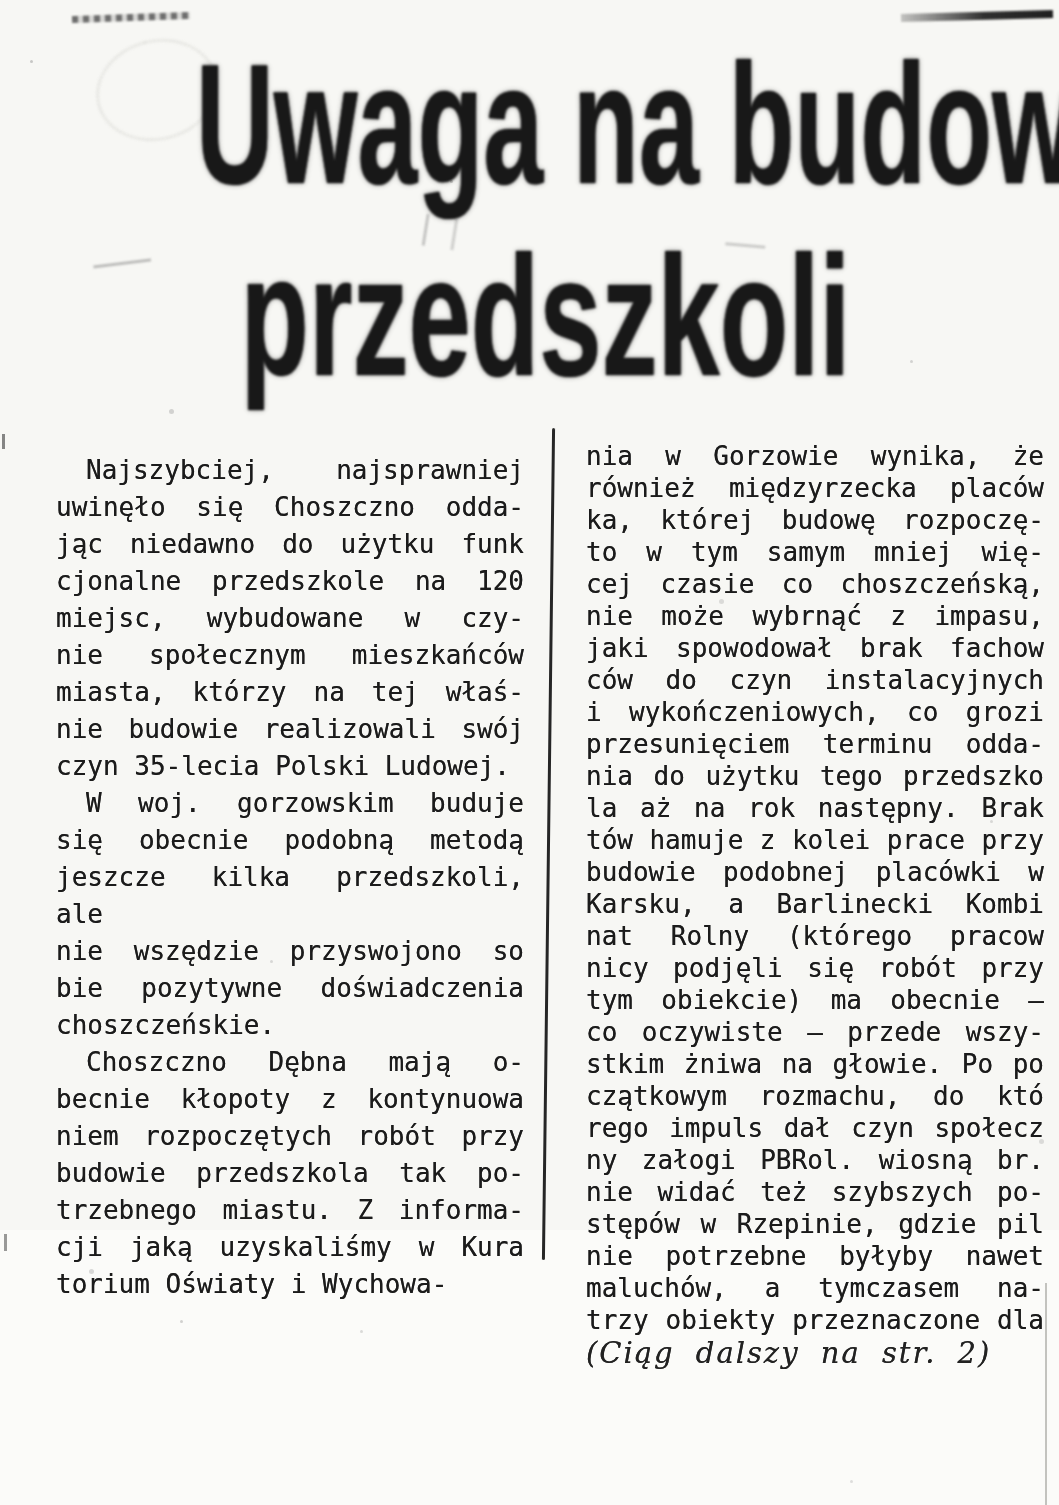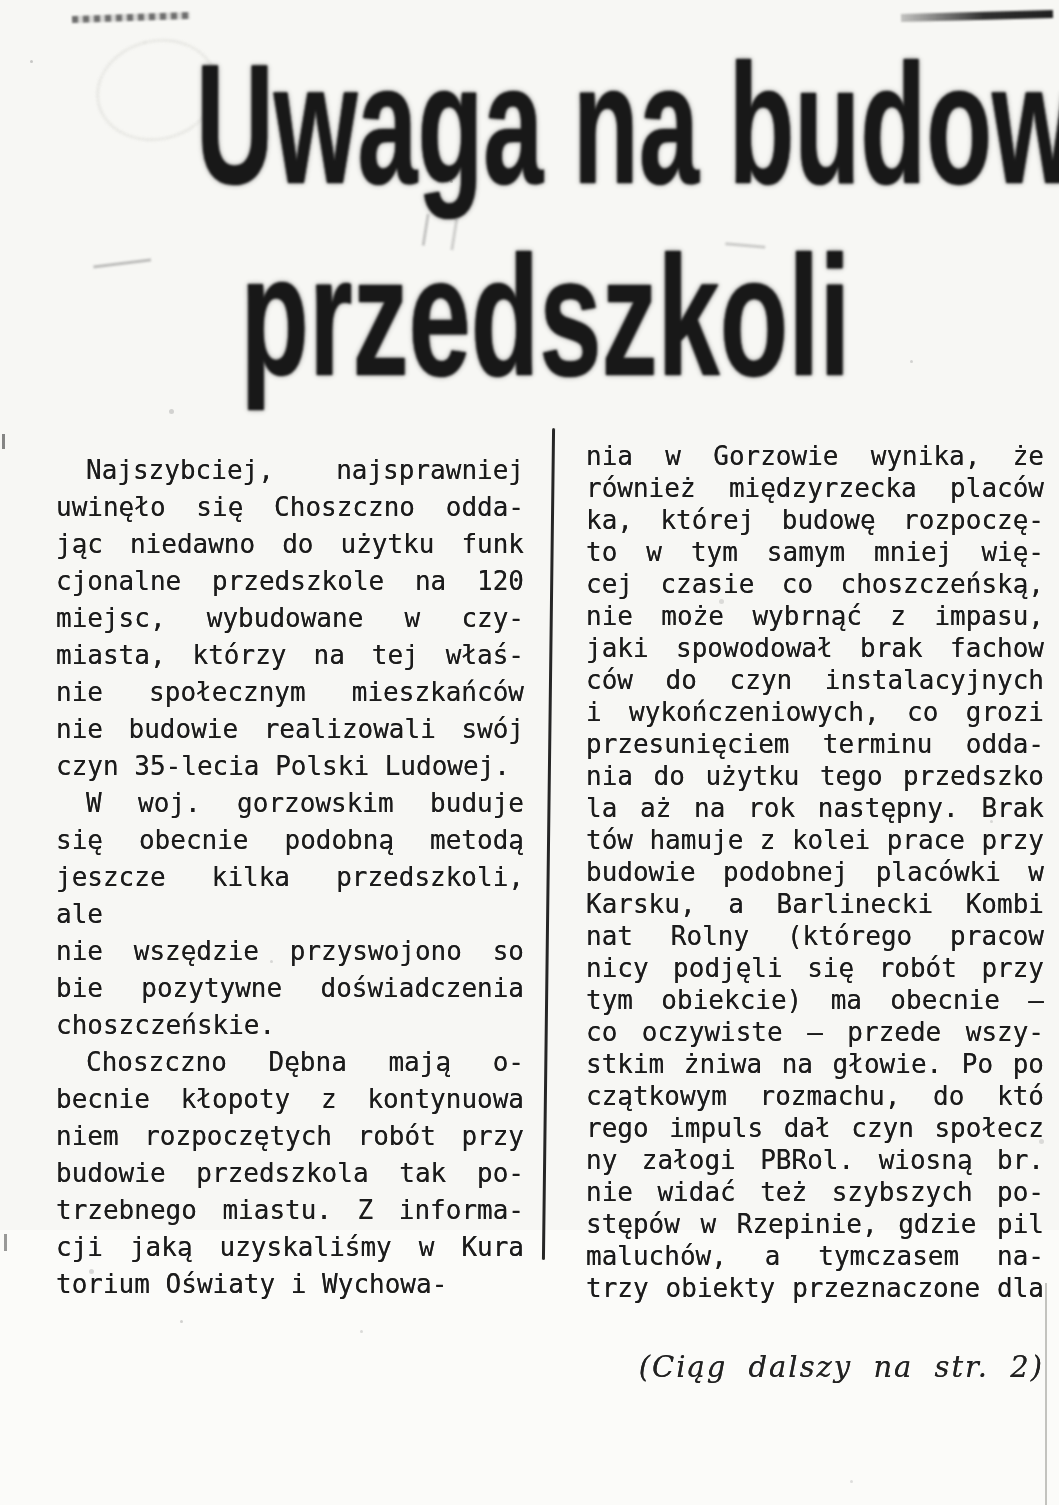--- a/index.html
+++ b/index.html
@@ -48,22 +48,21 @@
   .col-right { left:586px; top:440px; width:458px; }
 
   .tline { text-align:justify; text-align-last:justify; }
   .col-left  .tline { line-height:37px; }
   .col-right .tline { line-height:32px; }
   .col-left .para + .para { }
   .col-left .para .tline:first-child { text-indent:30px; }
   .col-left .para .tline:last-child  { text-align-last:left; }
 
   .continuation {
-    margin-top:46px;
-    text-align:right;
+    text-align:left;
     font-family:"DejaVu Serif","Liberation Serif",serif;
     font-style:italic;
     font-size:29px;
     letter-spacing:2px;
     word-spacing:10px;
     color:#222;
   }
 
   
   .divider {
@@ -159,22 +158,22 @@
   <div class="divider"></div>
   <div class="edge-rule-right"></div>
 
   <div class="col col-left">
     <div class="para">
         <div class="tline">Najszybciej, najsprawniej</div>
         <div class="tline">uwinęło się Choszczno odda-</div>
         <div class="tline">jąc niedawno do użytku funk</div>
         <div class="tline">cjonalne przedszkole na 120</div>
         <div class="tline">miejsc, wybudowane w czy-</div>
+        <div class="tline">nie społecznym mieszkańców</div>
         <div class="tline">miasta, którzy na tej właś-</div>
-        <div class="tline">nie społecznym mieszkańców</div>
         <div class="tline">nie budowie realizowali swój</div>
         <div class="tline">czyn 35-lecia Polski Ludowej.</div>
       </div>
     <div class="para">
         <div class="tline">W woj. gorzowskim buduje</div>
         <div class="tline">się obecnie podobną metodą</div>
         <div class="tline">jeszcze kilka przedszkoli, ale</div>
         <div class="tline">nie wszędzie przyswojono so</div>
         <div class="tline">bie pozytywne doświadczenia</div>
         <div class="tline">choszczeńskie.</div>
@@ -210,19 +209,20 @@
         <div class="tline">nat Rolny (którego pracow</div>
         <div class="tline">nicy podjęli się robót przy</div>
         <div class="tline">tym obiekcie) ma obecnie —</div>
         <div class="tline">co oczywiste — przede wszy-</div>
         <div class="tline">stkim żniwa na głowie. Po po</div>
         <div class="tline">czątkowym rozmachu, do któ</div>
         <div class="tline">rego impuls dał czyn społecz</div>
         <div class="tline">ny załogi PBRol. wiosną br.</div>
         <div class="tline">nie widać też szybszych po-</div>
         <div class="tline">stępów w Rzepinie, gdzie pil</div>
+        <div class="tline">nie potrzebne byłyby nawet</div>
         <div class="tline">maluchów, a tymczasem na-</div>
         <div class="tline">trzy obiekty przeznaczone dla</div>
       </div>
     <div class="continuation">(Ciąg dalszy na str. 2)</div>
   </div>
 
 </div>
 
 </body></html>

